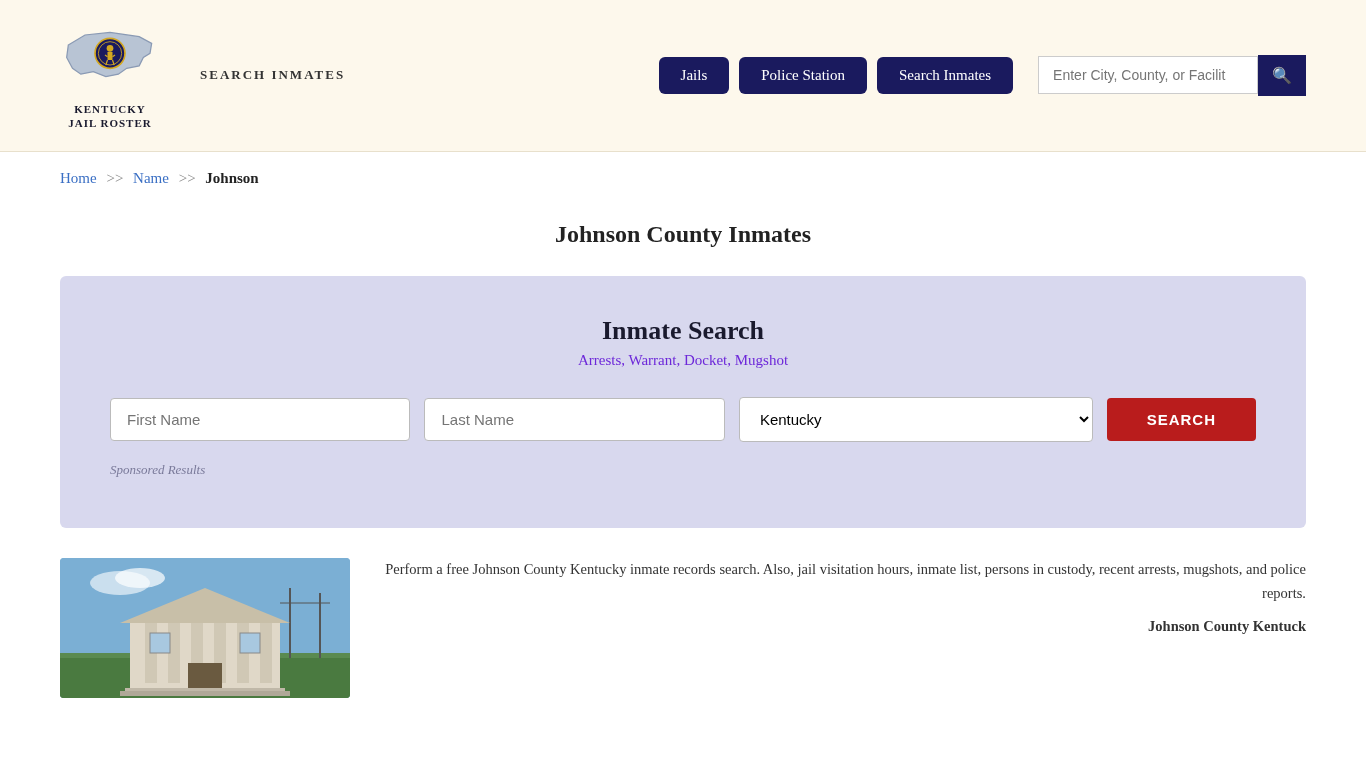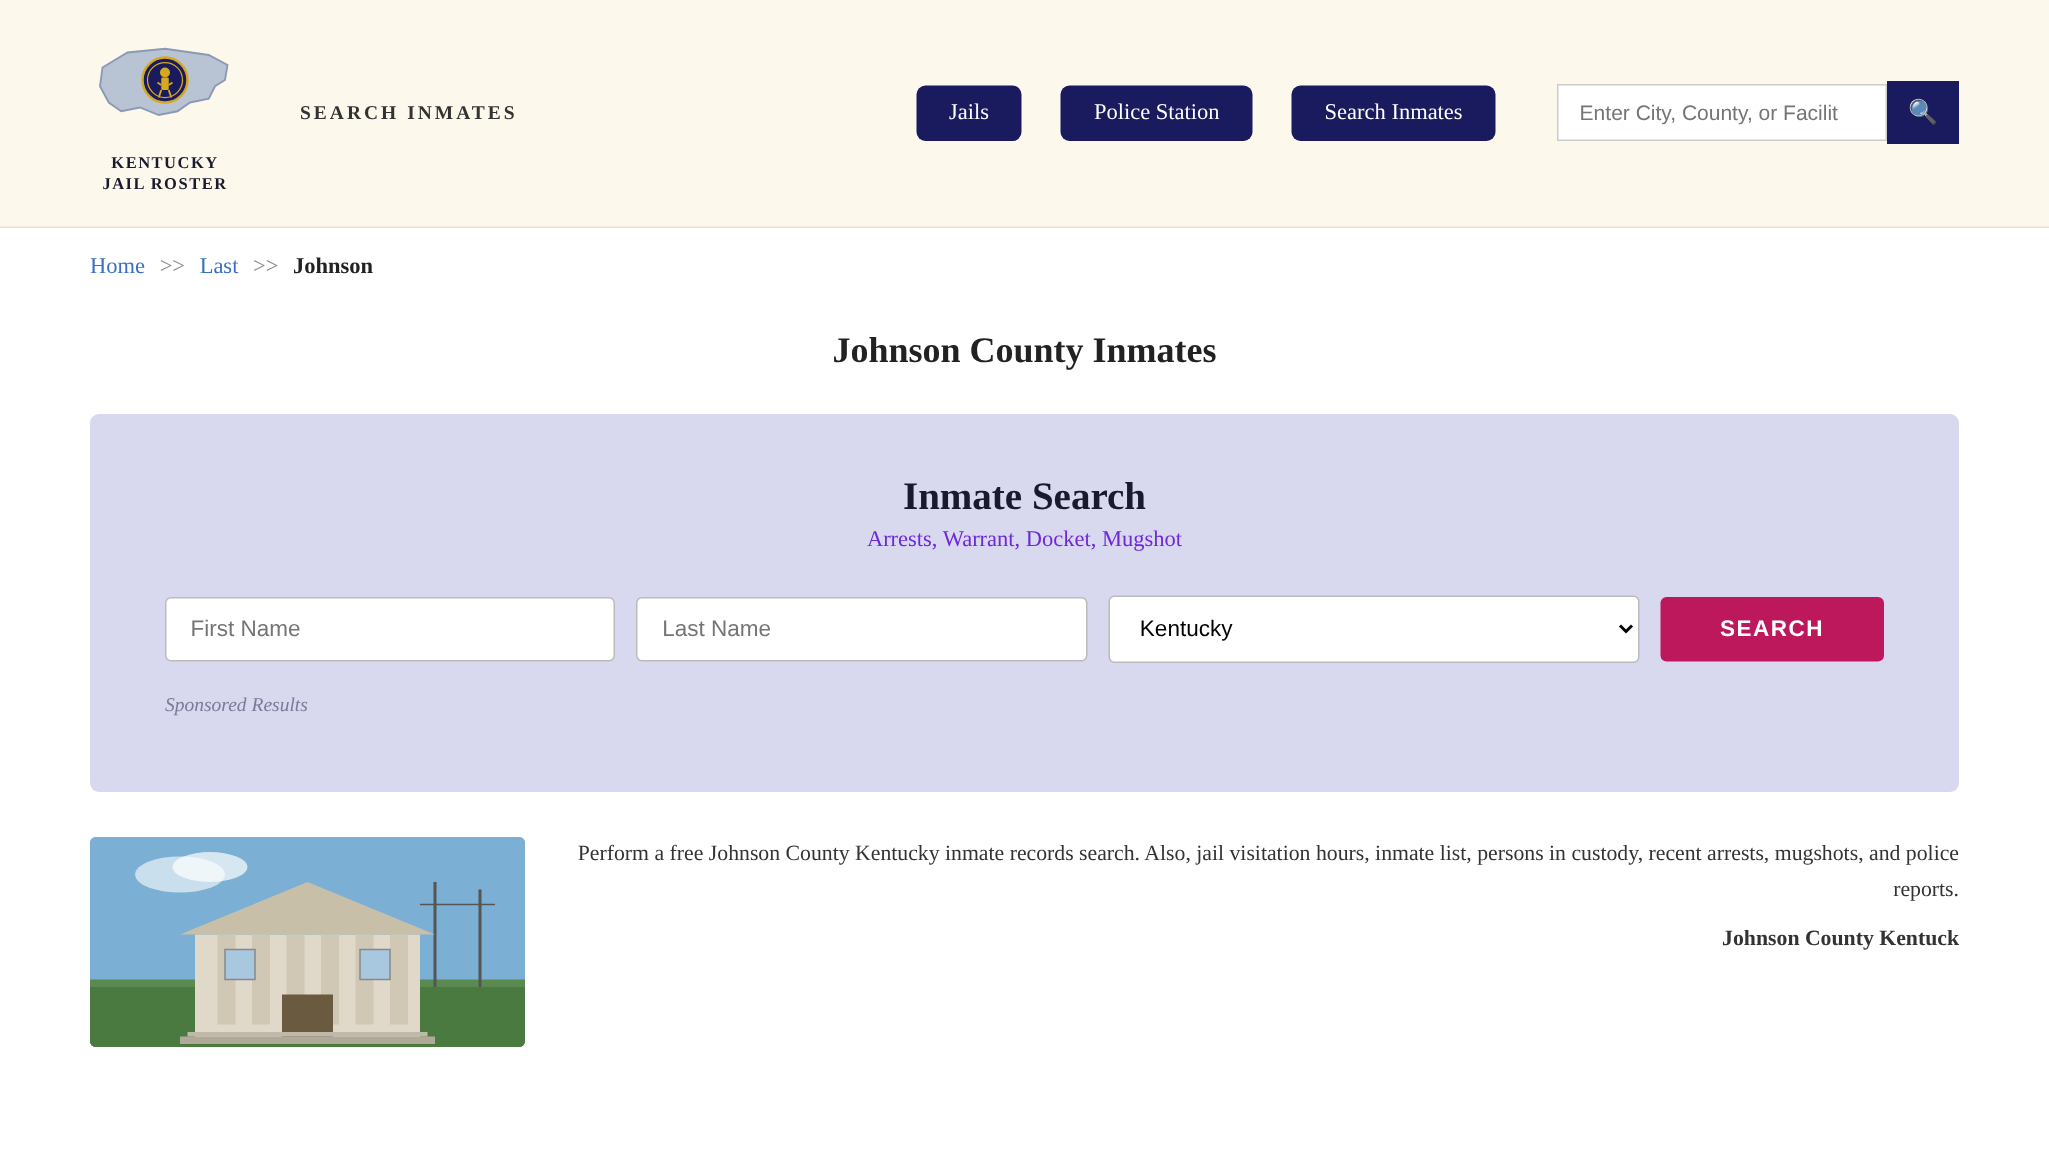--- a/index.html
+++ b/index.html
@@ -37,21 +37,21 @@
       font-size: 13px;
       font-weight: bold;
       letter-spacing: 2px;
       color: #333;
       text-transform: uppercase;
       margin-left: 10px;
       flex-shrink: 0;
     }
     .nav-buttons {
       display: flex;
-      gap: 26px;
+      gap: 10px;
       margin-left: auto;
       align-items: center;
     }
     .nav-btn {
       background: #1a1a5e;
       color: #fff;
       border: none;
       border-radius: 6px;
       padding: 10px 22px;
       font-size: 15px;
@@ -143,21 +143,21 @@
       border: 1px solid #bbb;
       border-radius: 4px;
       outline: none;
       font-family: sans-serif;
       background: #fff;
     }
     .search-fields input.fname { flex: 1; }
     .search-fields input.lname { flex: 1; }
     .search-fields select { flex: 1.2; }
     .search-btn {
-      background: #be185d;
+      background: #b91c1c;
       color: #fff;
       border: none;
       padding: 13px 40px;
       font-size: 15px;
       font-weight: bold;
       letter-spacing: 1px;
       border-radius: 4px;
       cursor: pointer;
       font-family: sans-serif;
       flex-shrink: 0;
@@ -249,21 +249,21 @@
       <button class="search-bar-btn">
         <span>🔍</span>
       </button>
     </div>
   </nav>
 </header>
 
 <nav class="breadcrumb-bar">
   <a href="#">Home</a>
   <span class="sep">&gt;&gt;</span>
-  <a href="#">Last</a>
+  <a href="#">Name</a>
   <span class="sep">&gt;&gt;</span>
   <span class="current">Johnson</span>
 </nav>
 
 <h1 class="page-title">Johnson County Inmates</h1>
 
 <div class="search-panel">
   <h2 class="search-panel-title">Inmate Search</h2>
   <p class="search-panel-sub">Arrests, Warrant, Docket, Mugshot</p>
 

